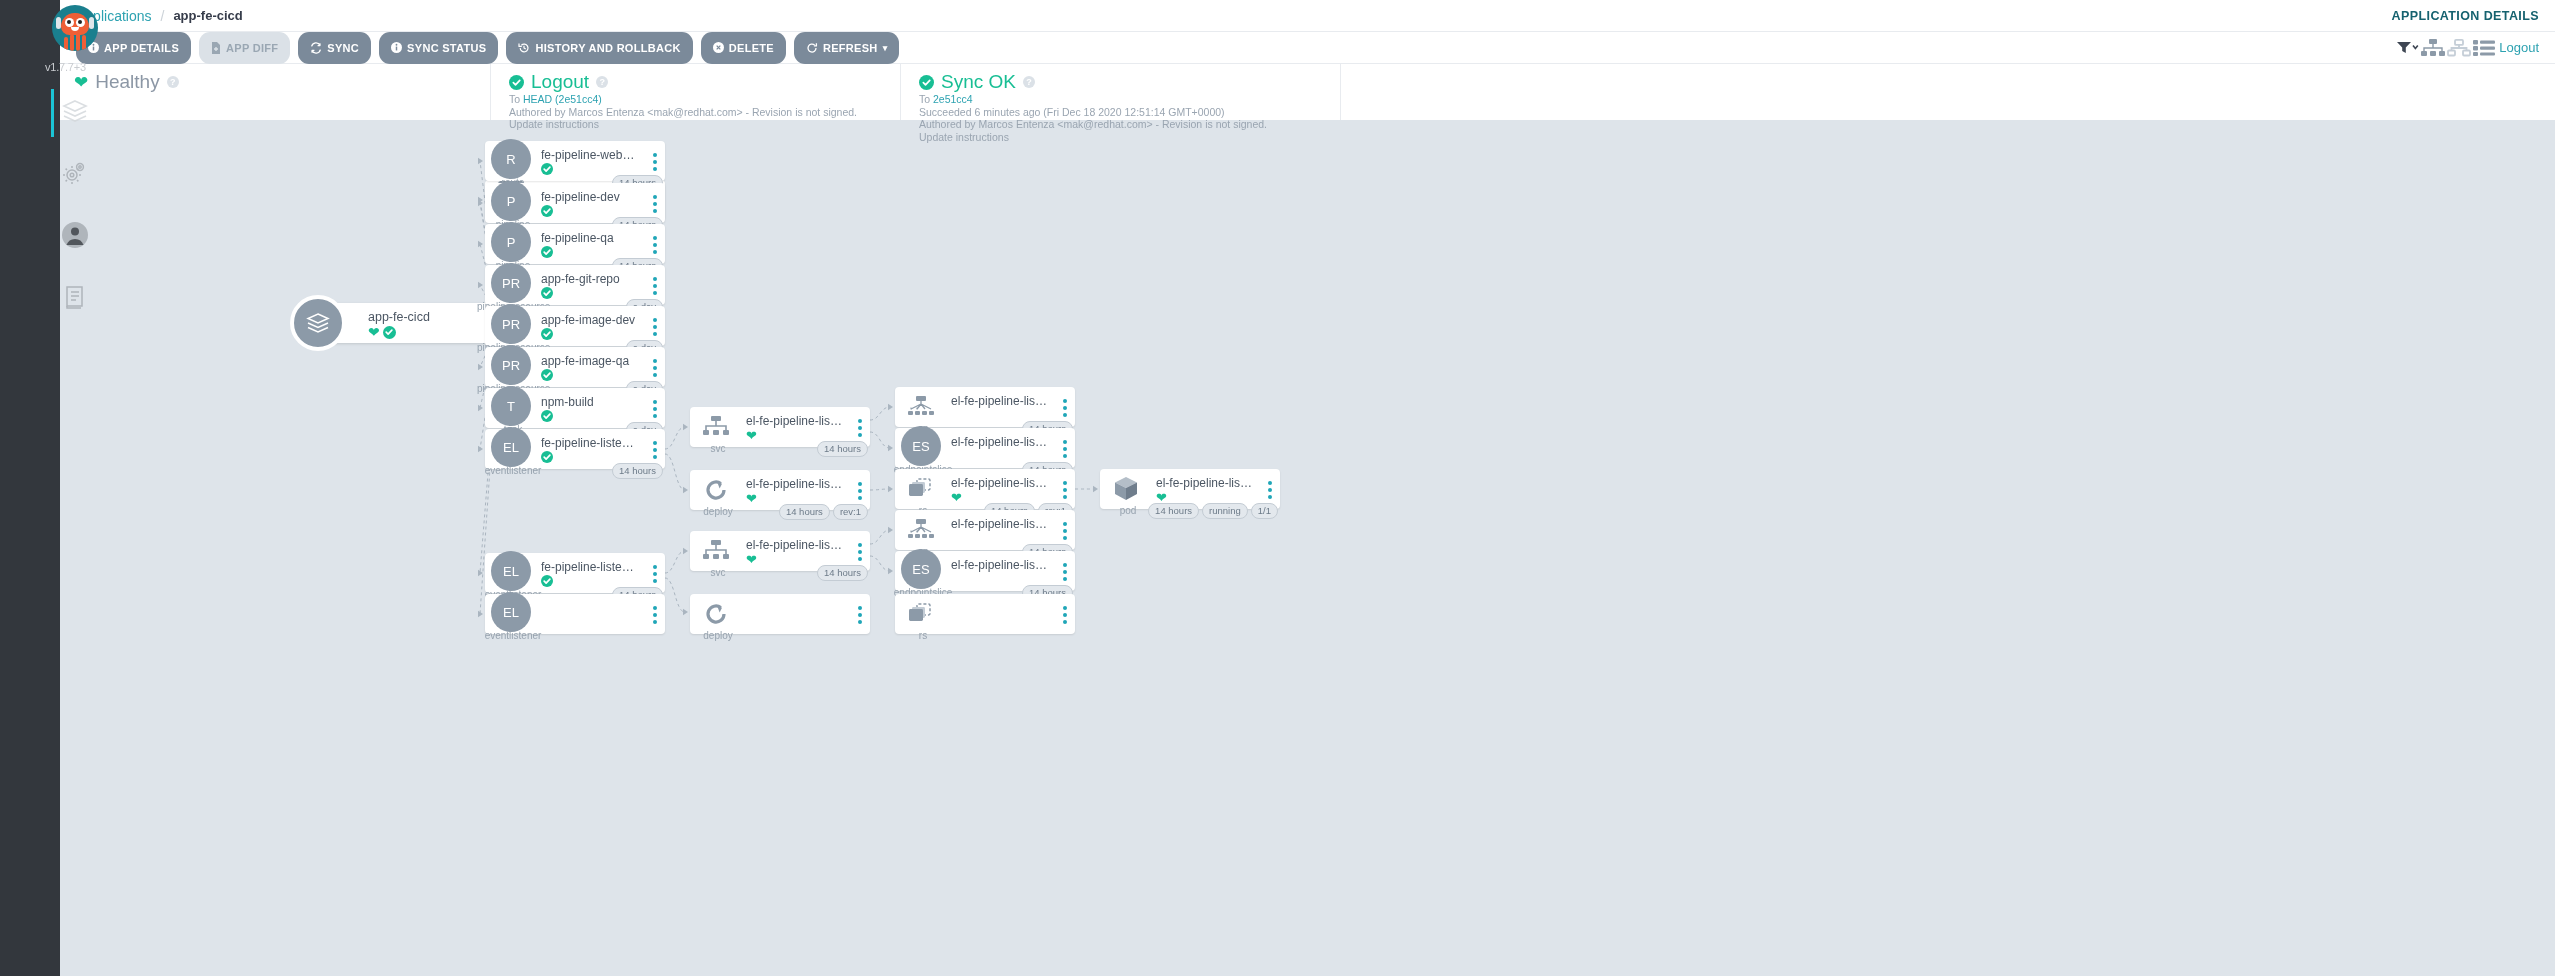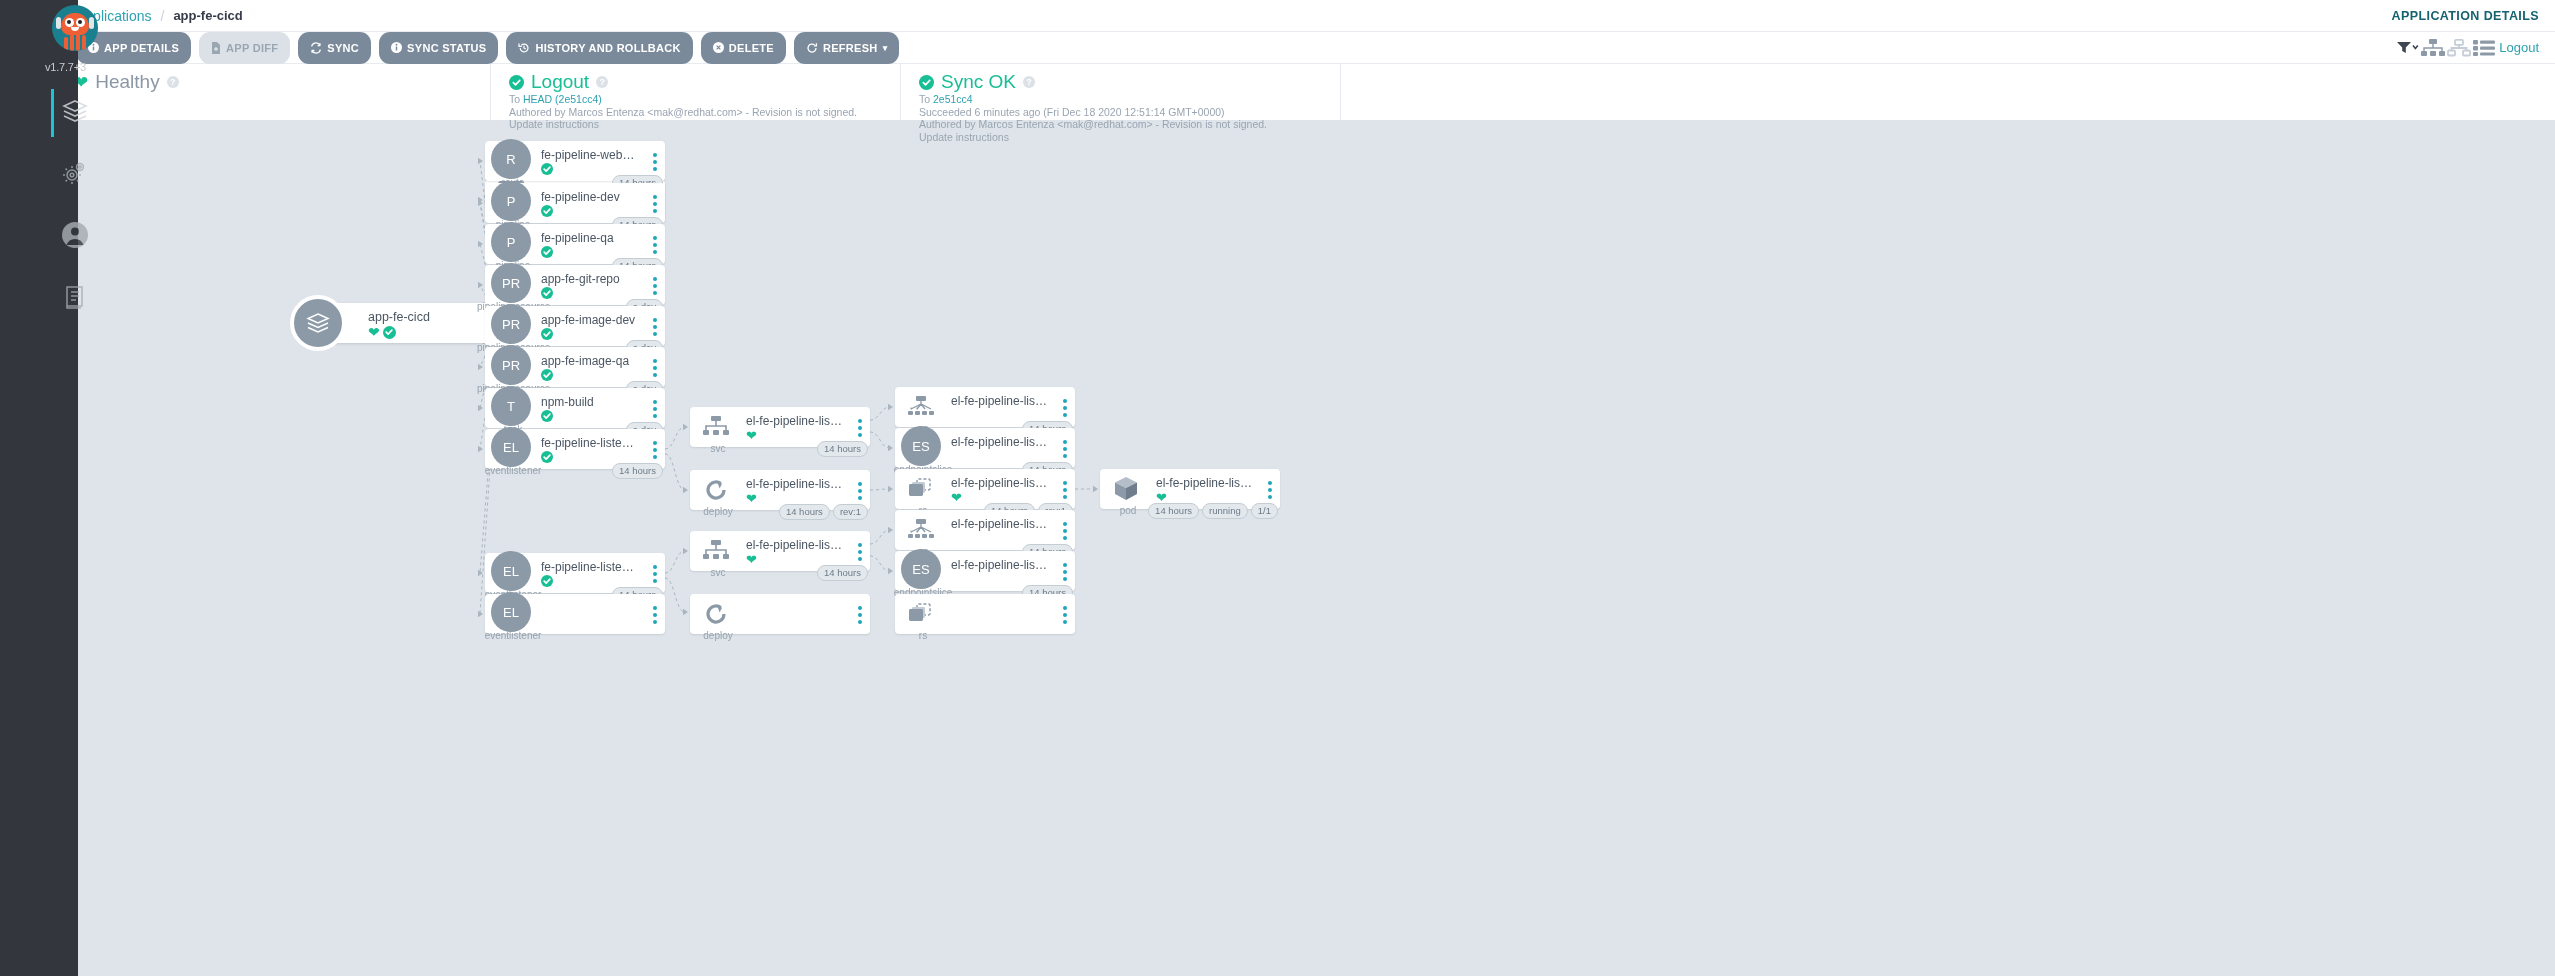--- a/index.html
+++ b/index.html
@@ -6,21 +6,21 @@
   html,body { width:2555px; height:976px; overflow:hidden; }
   body {
     font-family: "Liberation Sans", sans-serif;
     background:#dee4ea;
     color:#363c4a;
     -webkit-font-smoothing:antialiased;
   }
 
   
   #nav {
-    position:absolute; left:0; top:0; width:78px; height:976px;
+    position:absolute; left:0; top:0; width:60px; height:976px;
     background:#33373d; z-index:40;padding-left:45px;
   }
   .logo-wrap { width:60px; height:60px; padding-top:5px; display:flex; justify-content:center; }
   .octo {
     width:46px; height:46px; border-radius:50%;
     background:#1a7f8e; position:relative; overflow:hidden;
   }
   .octo .head {
     position:absolute; left:9px; top:8px; width:28px; height:22px;
     background:#ef5f36; border-radius:14px 14px 9px 9px;

